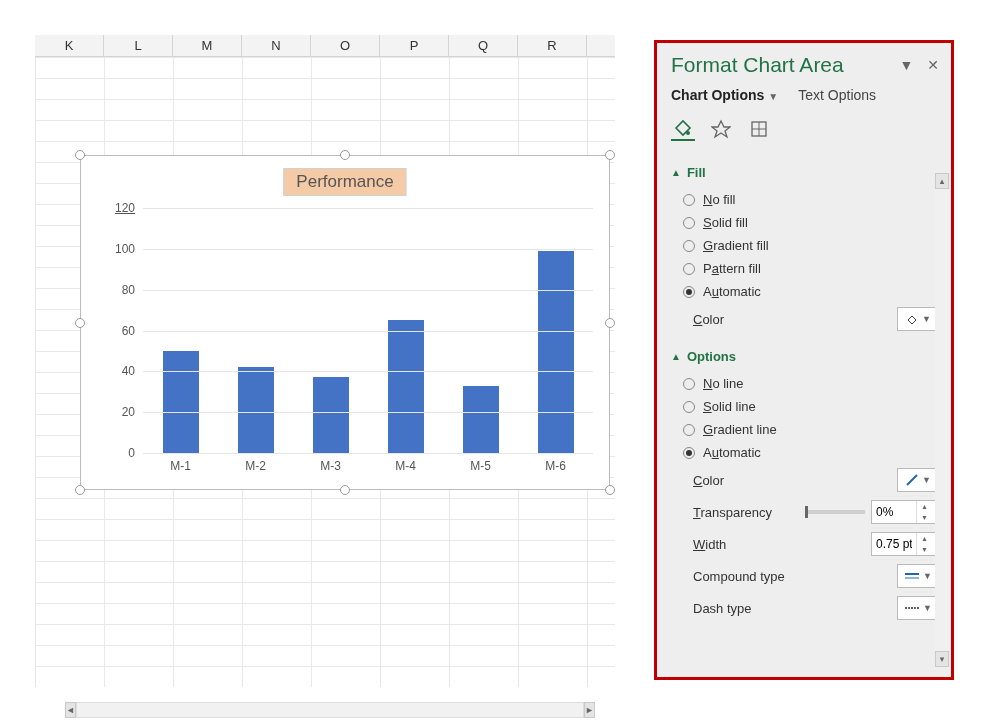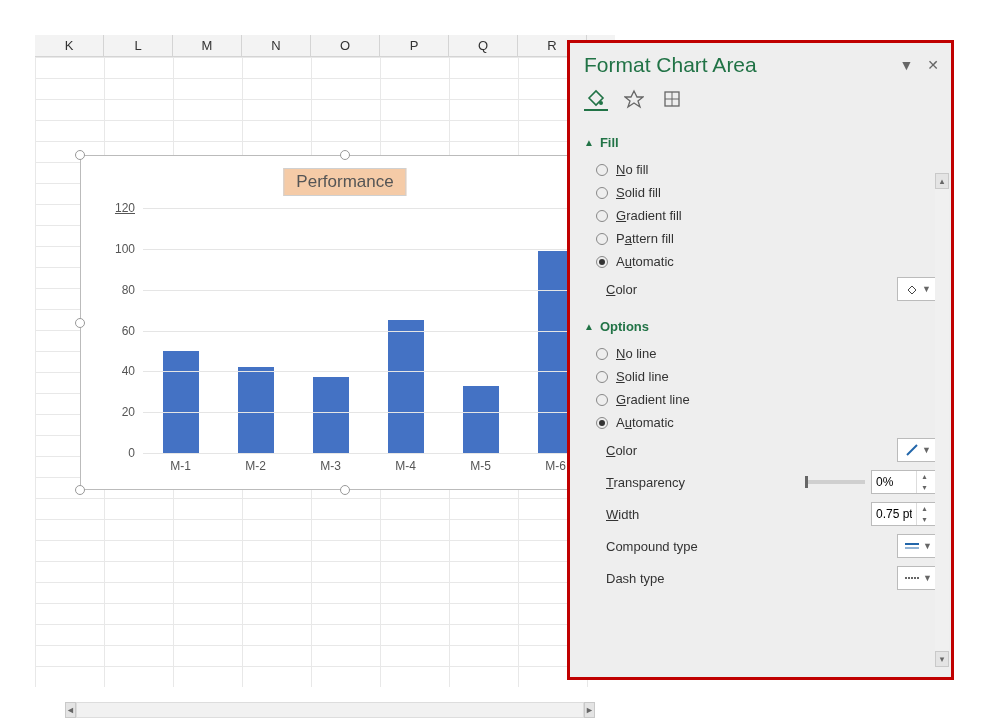--- a/index.html
+++ b/index.html
@@ -22,21 +22,21 @@
 .plot-area { position: absolute; left: 62px; top: 52px; right: 16px; bottom: 36px; }
 .y-axis { position: absolute; left: 28px; top: 52px; bottom: 36px; width: 30px; }
 .y-tick { position: absolute; right: 4px; font-size: 12px; color: #555; transform: translateY(-50%); }
 .x-axis { position: absolute; left: 62px; right: 16px; bottom: 10px; height: 20px; display: flex; }
 .x-tick { flex: 1; text-align: center; font-size: 12px; color: #555; }
 .gridline { position: absolute; left: 0; right: 0; height: 1px; background: #e5e5e5; }
 .bars { position: absolute; left: 0; right: 0; bottom: 0; top: 0; display: flex; align-items: flex-end; }
 .bar-slot { flex: 1; display: flex; justify-content: center; align-items: flex-end; height: 100%; }
 .bar { width: 36px; background: #4472c4; }
 
-.pane { position: absolute; right: 28px; top: 40px; width: 387px; height: 640px; background: #eeeeee; border: 3px solid #c00000; }
+.pane { position: absolute; right: 28px; top: 40px; width: 300px; height: 640px; background: #eeeeee; border: 3px solid #c00000; }
 .pane-header { display: flex; align-items: center; justify-content: space-between; padding: 10px 12px 6px 14px; }
 .pane-title { font-size: 21px; color: #217346; font-weight: 400; }
 .pane-ctrls { display: flex; gap: 14px; }
 .pane-ctrl { font-size: 14px; color: #666; cursor: pointer; }
 .opt-tabs { display: flex; gap: 20px; padding: 4px 14px 10px 14px; font-size: 14px; }
 .opt-tab-active { font-weight: 600; color: #222; }
 .opt-tab { color: #444; }
 .opt-dd { margin-left: 4px; color: #666; font-size: 10px; }
 .icon-tabs { display: flex; gap: 14px; padding: 4px 14px 12px 14px; align-items: center; }
 .icon-tab { width: 24px; height: 24px; display: flex; align-items: center; justify-content: center; }
@@ -190,20 +190,24 @@
 </div>
 
 <div class="pane">
   <div class="pane-header">
     <div class="pane-title">Format Chart Area</div>
     <div class="pane-ctrls">
       <span class="pane-ctrl">▼</span>
       <span class="pane-ctrl">✕</span>
     </div>
   </div>
+  <div class="opt-tabs">
+    <div class="opt-tab-active"><span>Chart Options</span><span class="opt-dd">▼</span></div>
+    <div class="opt-tab">Text Options</div>
+  </div>
   <div class="icon-tabs">
     <div class="icon-tab active">
       <svg width="22" height="22" viewBox="0 0 22 22">
           <path d="M4 12 L11 5 L18 12 L11 19 Z" fill="none" stroke="#217346" stroke-width="1.6"></path>
           <circle cx="16" cy="17" r="2" fill="#217346"></circle>
         </svg>
     </div>
     <div class="icon-tab">
       <svg width="20" height="20" viewBox="0 0 20 20">
           <polygon points="10,2 13,8 19,8 14,12 16,18 10,14 4,18 6,12 1,8 7,8" fill="none" stroke="#666" stroke-width="1.3"></polygon>

